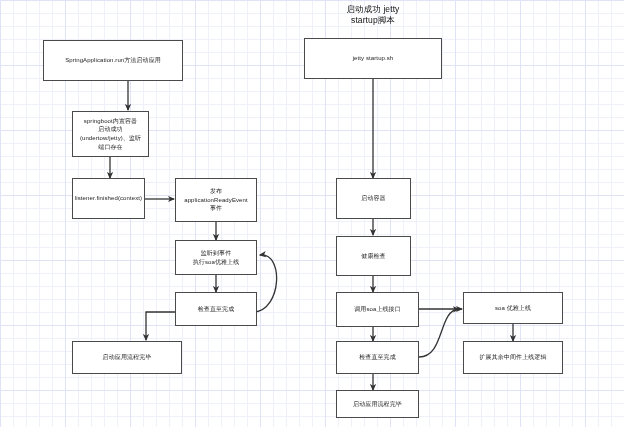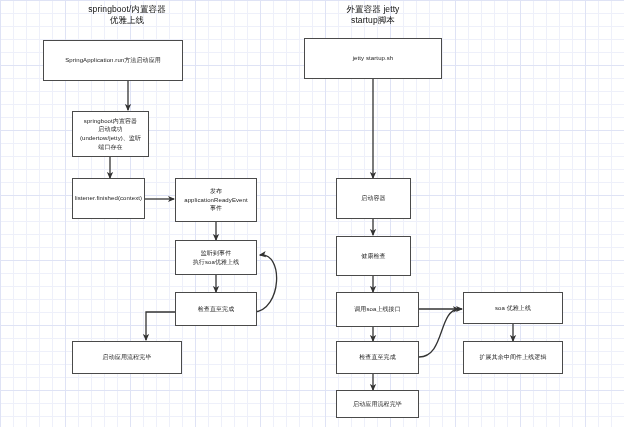--- a/index.html
+++ b/index.html
@@ -81,23 +81,21 @@
     <path d="M 373 79 L 373 178" stroke="#333333" stroke-width="1.3" fill="none" marker-end="url(#arrow)"></path>
     <path d="M 373 219 L 373 235" stroke="#333333" stroke-width="1.3" fill="none" marker-end="url(#arrow)"></path>
     <path d="M 373 276 L 373 292" stroke="#333333" stroke-width="1.3" fill="none" marker-end="url(#arrow)"></path>
     <path d="M 373 327 L 373 341" stroke="#333333" stroke-width="1.3" fill="none" marker-end="url(#arrow)"></path>
     <path d="M 373 374 L 373 390" stroke="#333333" stroke-width="1.3" fill="none" marker-end="url(#arrow)"></path>
     <path d="M 419 309 L 462 309" stroke="#333333" stroke-width="1.3" fill="none" marker-end="url(#arrow)"></path>
     <path d="M 419 357 C 445 357 438 310 459 309" stroke="#333333" stroke-width="1.3" fill="none" marker-end="url(#arrow)"></path>
     <path d="M 513 324 L 513 341" stroke="#333333" stroke-width="1.3" fill="none" marker-end="url(#arrow)"></path>
   </svg>
 
-  <div class="title" style="left:62px; top:4px; width:130px;">springboot/内置容器
-优雅上线</div>
-  <div class="title" style="left:308px; top:4px; width:130px;">外置容器 jetty
+  <div class="title" style="left:308px; top:4px; width:130px;">启动成功 jetty
 startup脚本</div>
 
   <div class="node" style="left:43px; top:40px; width:140px; height:41px;">SpringApplication.run方法启动应用</div>
 
   <div class="node" style="left:72px; top:111px; width:77px; height:46px;">springboot内置容器
 启动成功
 (undertow/jetty)、监听
 端口存在</div>
 
   <div class="node" style="left:72px; top:178px; width:73px; height:41px;">listener.finished(context)</div>

